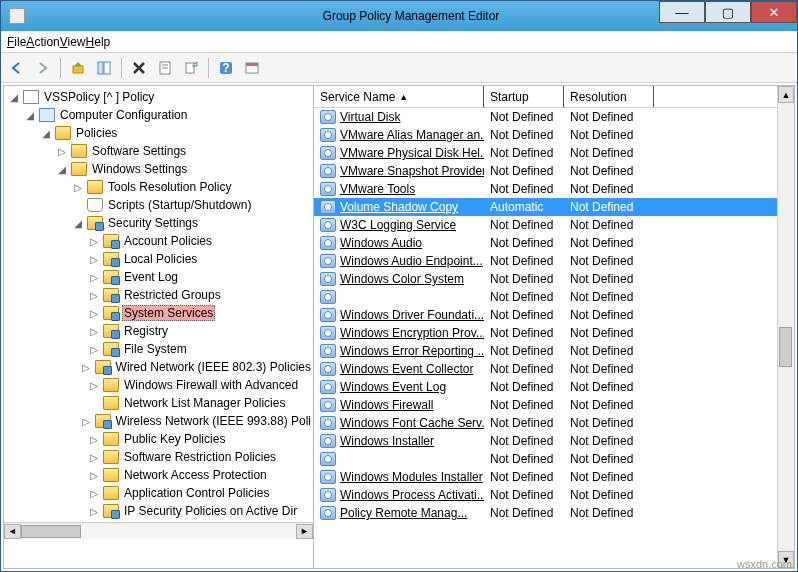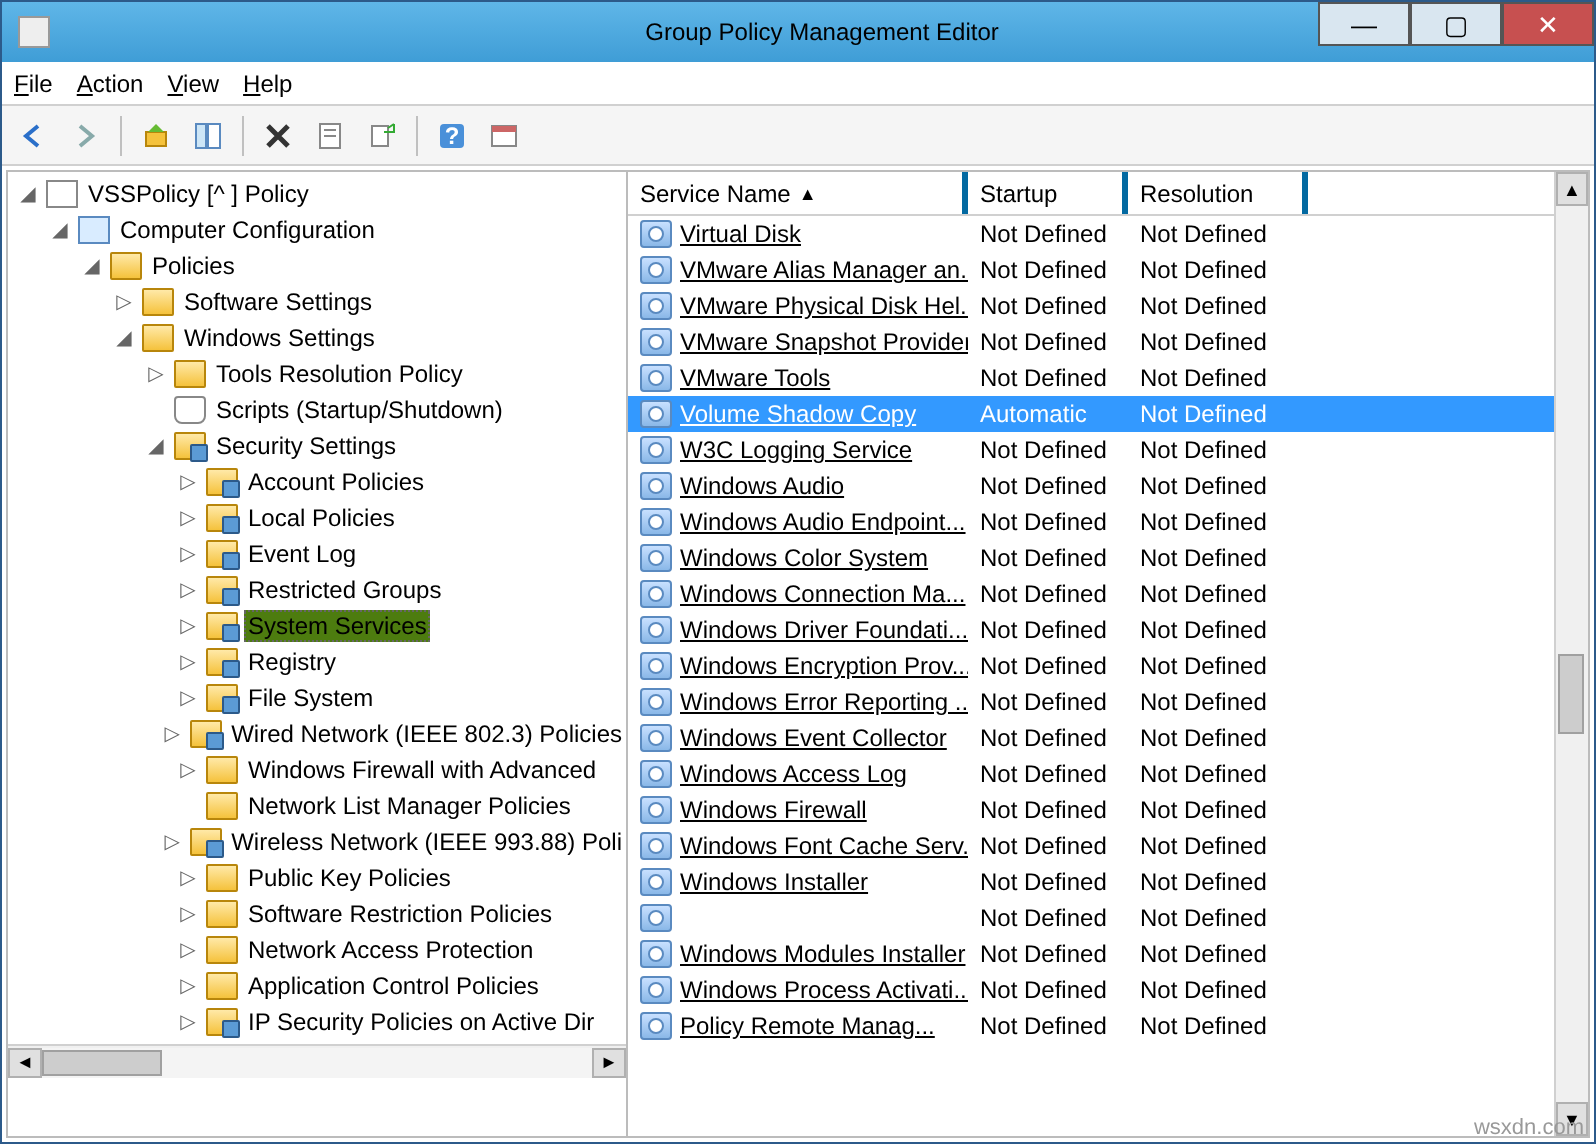--- a/index.html
+++ b/index.html
@@ -4,45 +4,45 @@
 <style>
 * { margin: 0; padding: 0; box-sizing: border-box; font-family: "Segoe UI", Tahoma, sans-serif; font-size: 12px; }
 body { background: #fff; user-select: none; }
 .window { width: 798px; height: 572px; border: 1px solid #2c5a8a; background: #fff; display: flex; flex-direction: column; }
 .titlebar { height: 30px; background: linear-gradient(#5fb6e8,#3f9dd6); display: flex; align-items: center; position: relative; }
 .title-text { flex: 1; text-align: center; color: #000; font-size: 12px; }
 .title-icon { width: 16px; height: 16px; margin-left: 8px; background: #eee; border: 1px solid #999; }
 .win-btns { display: flex; position: absolute; right: 0; top: 0; }
 .win-btn { width: 46px; height: 22px; border: 1px solid #555; background: #d9e6f0; display: flex; align-items: center; justify-content: center; font-size: 13px; cursor: pointer; }
 .win-btn.close { background: #c75050; color: #fff; }
-.menubar { height: 22px; display: flex; align-items: center; padding: 0 6px; gap: 12px; border-bottom: 1px solid #d0d0d0; background: #fff; }
+.menubar { height: 22px; display: flex; align-items: center; padding: 0 6px; border-bottom: 1px solid #d0d0d0; background: #fff; }
 .menubar span { cursor: pointer; }
 .menubar u { text-decoration: underline; }
 .toolbar { height: 30px; display: flex; align-items: center; padding: 0 4px; gap: 2px; border-bottom: 1px solid #d0d0d0; background: #f5f5f5; }
 .tool-btn { width: 24px; height: 24px; display: flex; align-items: center; justify-content: center; cursor: pointer; border: 1px solid transparent; }
 .tool-sep { width: 1px; height: 20px; background: #c0c0c0; margin: 0 3px; }
 .content { flex: 1; display: flex; overflow: hidden; border: 1px solid #bcbcbc; margin: 2px; }
 .left-pane { width: 310px; border-right: 1px solid #bcbcbc; overflow: auto; background: #fff; position: relative; }
 .tree { padding: 2px 0; }
 .tree-row { display: flex; align-items: center; height: 18px; white-space: nowrap; cursor: pointer; }
-.tree-row.selected .label { background: #4d7c0f; border: 1px dotted #666; padding: 0 1px; }
+.tree-row.selected .label { background: #fca5a5; border: 1px dotted #666; padding: 0 1px; }
 .toggle { width: 12px; text-align: center; color: #666; font-size: 10px; cursor: pointer; }
 .toggle.empty { visibility: hidden; }
 .indent { display: inline-block; }
 .icon { width: 16px; height: 14px; margin: 0 3px; flex-shrink: 0; }
 .icon-folder { background: linear-gradient(#ffe9a8,#f5c23c); border: 1px solid #b8860b; border-radius: 1px; }
 .icon-folder-l { background: linear-gradient(#ffe9a8,#f5c23c); border: 1px solid #b8860b; border-radius: 1px; position: relative; }
 .icon-folder-l::after { content: ""; position: absolute; right: -2px; bottom: -2px; width: 7px; height: 7px; background: #5b9bd5; border: 1px solid #2c5a8a; border-radius: 1px; }
 .icon-scroll { background: #fff; border: 1px solid #888; border-radius: 2px 2px 4px 4px; }
 .icon-pc { background: #d9ecff; border: 1px solid #5a8ac0; }
 .icon-root { background: #fff; border: 1px solid #888; position: relative; }
 .label { padding: 0 2px; }
 .right-pane { flex: 1; display: flex; flex-direction: column; overflow: hidden; background: #fff; }
 .list-header { display: flex; height: 22px; border-bottom: 1px solid #d0d0d0; background: #fff; }
-.lh-col { display: flex; align-items: center; padding: 0 6px; border-right: 3px solid #0369a1; cursor: pointer; font-size: 12px; position: relative; }
+.lh-col { display: flex; align-items: center; padding: 0 6px; border-right: 1px solid #0369a1; cursor: pointer; font-size: 12px; position: relative; }
 .lh-col.c1 { width: 170px; }
 .lh-col.c2 { width: 80px; }
 .lh-col.c3 { width: 90px; }
 .sort-arrow { margin-left: 4px; font-size: 9px; }
 .list-body { flex: 1; overflow: auto; }
 .list-row { display: flex; height: 18px; align-items: center; cursor: pointer; }
 .list-row.selected { background: #3399ff; color: #fff; }
 .lc { padding: 0 6px; overflow: hidden; text-overflow: ellipsis; white-space: nowrap; }
 .lc.c1 { width: 170px; display: flex; align-items: center; text-decoration: underline; }
 .lc.c2 { width: 80px; }
@@ -385,21 +385,20 @@
                 <div class="lc c1">
                   <span class="svc-icon"></span>
                   <span>Windows Color System</span>
                 </div>
                 <div class="lc c2">Not Defined</div>
                 <div class="lc c3">Not Defined</div>
               </div>
               <div class="list-row">
                 <div class="lc c1">
                   <span class="svc-icon"></span>
-                  <span>Windows Connection Ma...</span>
                 </div>
                 <div class="lc c2">Not Defined</div>
                 <div class="lc c3">Not Defined</div>
               </div>
               <div class="list-row">
                 <div class="lc c1">
                   <span class="svc-icon"></span>
                   <span>Windows Driver Foundati...</span>
                 </div>
                 <div class="lc c2">Not Defined</div>
@@ -425,21 +424,21 @@
                 <div class="lc c1">
                   <span class="svc-icon"></span>
                   <span>Windows Event Collector</span>
                 </div>
                 <div class="lc c2">Not Defined</div>
                 <div class="lc c3">Not Defined</div>
               </div>
               <div class="list-row">
                 <div class="lc c1">
                   <span class="svc-icon"></span>
-                  <span>Windows Access Log</span>
+                  <span>Windows Event Log</span>
                 </div>
                 <div class="lc c2">Not Defined</div>
                 <div class="lc c3">Not Defined</div>
               </div>
               <div class="list-row">
                 <div class="lc c1">
                   <span class="svc-icon"></span>
                   <span>Windows Firewall</span>
                 </div>
                 <div class="lc c2">Not Defined</div>

